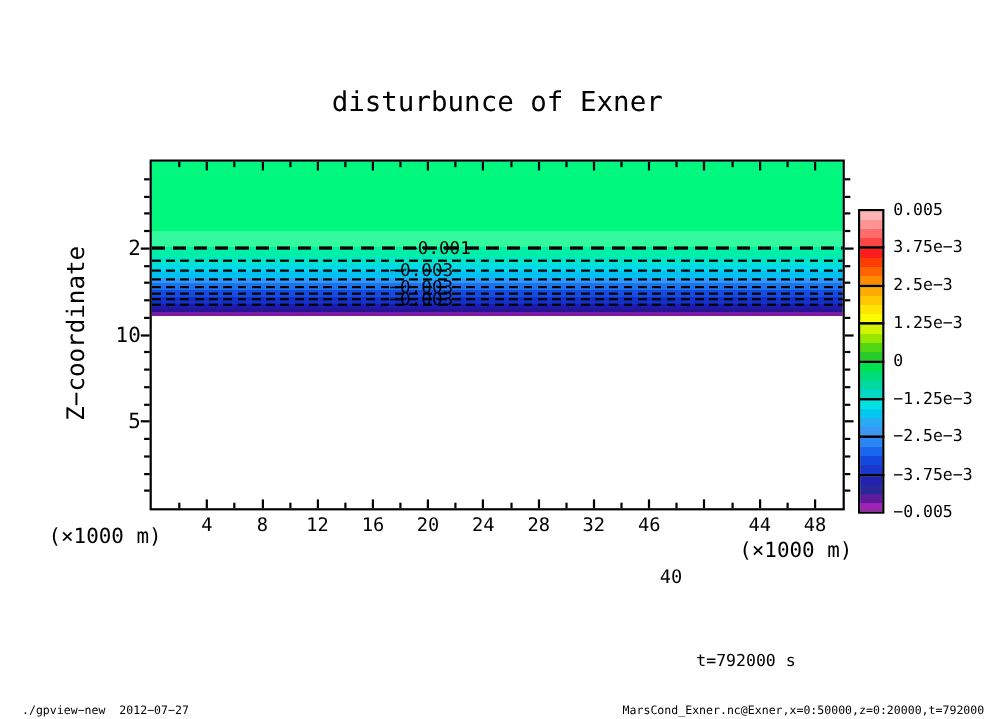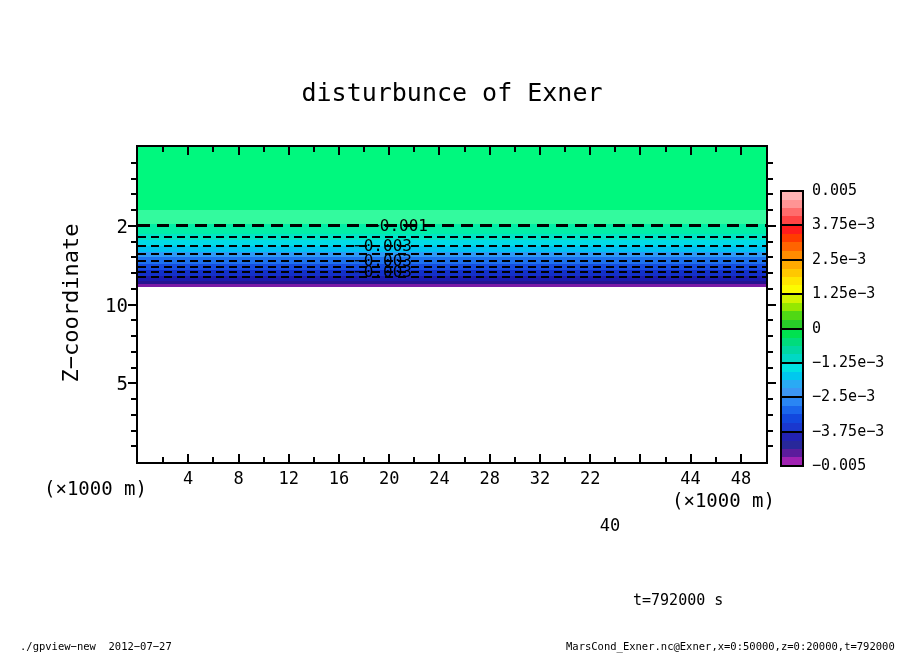--- a/index.html
+++ b/index.html
@@ -159,21 +159,21 @@
   <div class="abs" id="footer-left">./gpview−new  2012−07−27</div>
   <div class="abs" id="footer-right">MarsCond_Exner.nc@Exner,x=0:50000,z=0:20000,t=792000</div>
 <div class="x-tick-label abs" style="left: 163.2px;">4</div>
     <div class="x-tick-label abs" style="left: 213.5px;">8</div>
     <div class="x-tick-label abs" style="left: 263.7px;">12</div>
     <div class="x-tick-label abs" style="left: 314px;">16</div>
     <div class="x-tick-label abs" style="left: 364.2px;">20</div>
     <div class="x-tick-label abs" style="left: 414.4px;">24</div>
     <div class="x-tick-label abs" style="left: 464.7px;">28</div>
     <div class="x-tick-label abs" style="left: 514.9px;">32</div>
-    <div class="x-tick-label abs" style="left: 565.2px;">22</div>
+    <div class="x-tick-label abs" style="left: 565.2px;">46</div>
     <div class="x-tick-label abs" style="left: 585px; margin-top: 47px;">40</div>
     <div class="x-tick-label abs" style="left: 665.6px;">44</div>
     <div class="x-tick-label abs" style="left: 715.9px;">48</div>
     <div class="y-tick-label abs" style="top: 372.3px;">5</div>
     <div class="y-tick-label abs" style="top: 293.5px;">10</div>
     <div class="y-tick-label abs" style="top: 214.8px;">2</div>
     <div class="cb-label" style="top: 181px;">0.005</div>
     <div class="cb-label" style="top: 215.4px;">3.75e−3</div>
     <div class="cb-label" style="top: 249.8px;">2.5e−3</div>
     <div class="cb-label" style="top: 284.1px;">1.25e−3</div>

